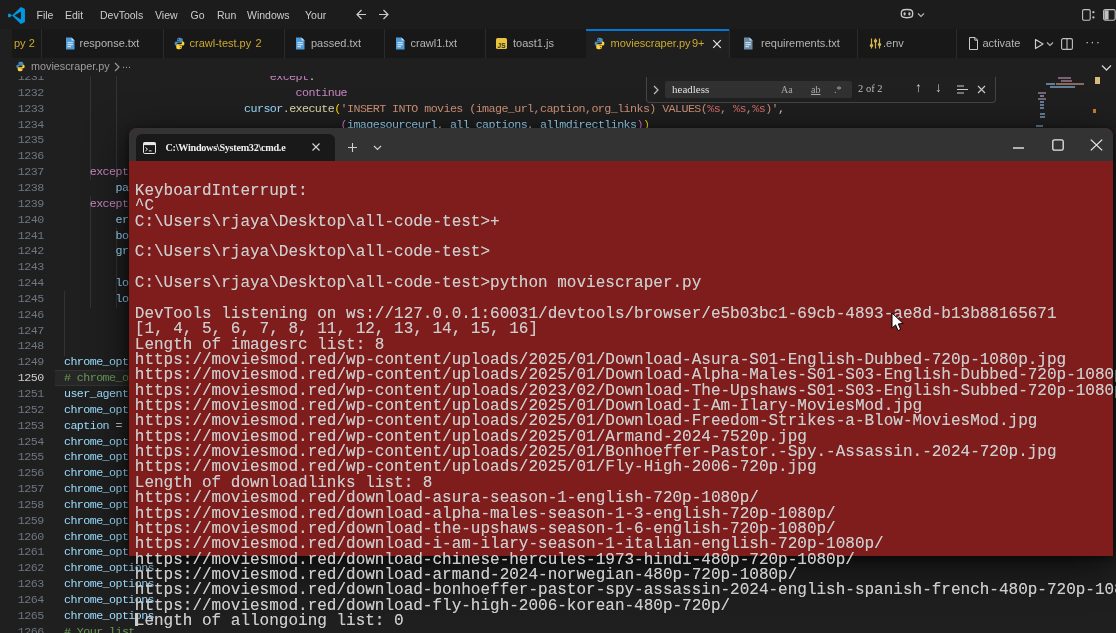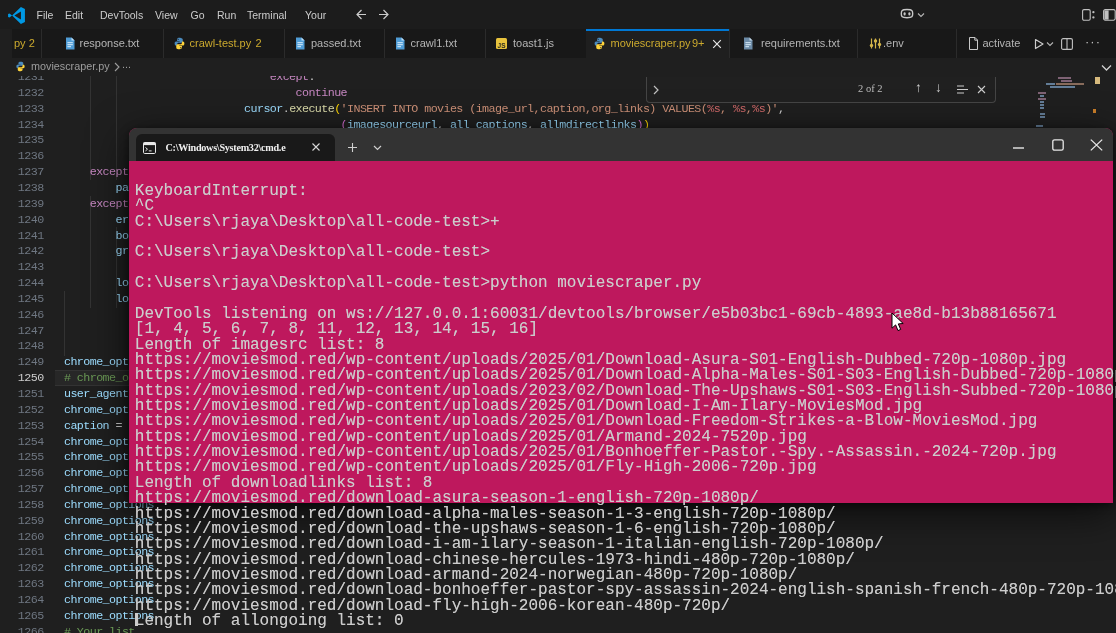--- a/index.html
+++ b/index.html
@@ -23,22 +23,22 @@
     font-family:"Liberation Mono", monospace; font-size:11.7px; letter-spacing:-0.582px; line-height:15.85px;
     color:#6e7681; white-space:pre; }
   #code { left:64px; top:70.1px;
     font-family:"Liberation Mono", monospace; font-size:11.7px; letter-spacing:-0.582px; line-height:15.85px;
     color:#cccccc; white-space:pre; }
   .guide { position:absolute; width:1px; background:rgba(255,255,255,0.09); }
   
   #find { z-index:6; left:646px; top:76.5px; width:350px; height:26px; background:#202020;
     border:1px solid #454545; border-top:none; border-radius:0 0 4px 4px; }
   
-  #term { z-index:10; left:128.5px; top:128px; width:984.5px; height:375px;
-    border-radius:8px 8px 0 0; background:#be185d;
+  #term { z-index:10; left:128.5px; top:128px; width:984.5px; height:428px;
+    border-radius:8px 8px 0 0; background:#7f1d1d;
     box-shadow: 0 10px 40px rgba(0,0,0,0.65), 0 2px 8px rgba(0,0,0,0.5); }
   #termbar { position:absolute; left:0; top:0; width:100%; height:32.8px;
     background:#333333; border-radius:8px 8px 0 0; }
   #termtab { position:absolute; left:7.6px; top:6px; width:199px; height:26.8px;
     background:#191919; border-radius:6px 6px 0 0; }
   #termbody { position:absolute; left:6.3px; top:56px;
     font-family:"Liberation Mono", monospace; font-size:16px; line-height:15.355px;
     color:#cccccc; white-space:pre; text-shadow:0 0 0.5px rgba(204,204,204,0.6); }
 </style>
 </head>
@@ -48,21 +48,21 @@
     <svg class="abs" style="left:8px;top:6.5px" width="17" height="17" viewBox="0 0 100 100">
       <path fill="#0098e3" d="M99.6 12 L76 0.5 L24 49.9 L8.6 37.8 L0.5 41.8 L0.5 58.2 L8.6 62.2 L24 50.1 L76 99.5 L99.6 88 Z"></path>
       <path fill="#1c1c1c" d="M76 27 L37.5 50 L76 73 Z"></path>
     </svg>
     <span class="abs menu" style="left:36.5px">File</span>
     <span class="abs menu" style="left:65px">Edit</span>
     <span class="abs menu" style="left:100px">DevTools</span>
     <span class="abs menu" style="left:155px">View</span>
     <span class="abs menu" style="left:190.5px">Go</span>
     <span class="abs menu" style="left:217px">Run</span>
-    <span class="abs menu" style="left:247px">Terminal</span>
+    <span class="abs menu" style="left:247px">Windows</span>
     <span class="abs menu" style="left:305px">Your</span>
     <svg class="abs" style="left:354px;top:8px" width="14" height="13" viewBox="0 0 14 13">
       <path d="M7.5 2 L3 6.5 L7.5 11 M3 6.5 L12 6.5" stroke="#cccccc" stroke-width="1.2" fill="none"></path>
     </svg>
     <svg class="abs" style="left:377px;top:8px" width="14" height="13" viewBox="0 0 14 13">
       <path d="M6.5 2 L11 6.5 L6.5 11 M11 6.5 L2 6.5" stroke="#cccccc" stroke-width="1.2" fill="none"></path>
     </svg>
     <svg class="abs" style="left:899px;top:8px" width="16" height="14" viewBox="0 0 16 14">
       <path d="M3.2 2.6 C4.4 1.2 11.6 1.2 12.8 2.6 C14 3.8 14 7.6 12.8 8.8 C11.6 10 4.4 10 3.2 8.8 C2 7.6 2 3.8 3.2 2.6 Z" stroke="#c8c8c8" stroke-width="1.4" fill="none"></path>
       <rect x="4.6" y="4.2" width="2" height="3.4" rx="1" fill="#c8c8c8"></rect>
@@ -280,20 +280,26 @@
     <div class="abs" style="left:10px;top:42px;width:5px;height:1.8px;background:#7595b5"></div>
     <div class="abs" style="left:6px;top:51px;width:7px;height:1.8px;background:#7595b5"></div>
   </div>
   </div>
   <div class="abs" style="left:1095px;top:77px;width:4.5px;height:6.5px;background:#d7ba7d"></div>
   <div class="abs" style="left:1092.5px;top:108.5px;width:3.5px;height:4px;background:#ca7e29"></div>
   <div id="find" class="abs">
     <svg class="abs" style="left:5px;top:8px" width="8" height="10" viewBox="0 0 8 10">
       <path d="M2 1 L6 5 L2 9" stroke="#c0c0c0" stroke-width="1.2" fill="none"></path>
     </svg>
+    <div class="abs" style="left:18px;top:4px;width:187px;height:17.5px;background:#313131;border-radius:2px">
+      <span class="abs" style="left:7px;top:2.5px;font-size:11px;color:#e0e0e0">headless</span>
+      <span class="abs" style="left:116px;top:3px;font-size:10px;color:#aaaaaa">Aa</span>
+      <span class="abs" style="left:146px;top:3px;font-size:10px;color:#aaaaaa;text-decoration:underline">ab</span>
+      <span class="abs" style="left:169px;top:3px;font-size:10px;color:#aaaaaa">.*</span>
+    </div>
     <span class="abs" style="left:211px;top:6px;font-size:10.5px;color:#bbbbbb">2 of 2</span>
     <span class="abs" style="left:268px;top:3px;font-size:13.5px;color:#cccccc">↑</span>
     <span class="abs" style="left:288px;top:3px;font-size:13.5px;color:#cccccc">↓</span>
     <svg class="abs" style="left:309px;top:7px" width="13" height="12" viewBox="0 0 13 12">
       <path d="M1 2 H8 M1 5.5 H12 M1 9 H8" stroke="#cccccc" stroke-width="1.1" fill="none"></path>
     </svg>
     <svg class="abs" style="left:330px;top:8px" width="9" height="9" viewBox="0 0 9 9">
       <path d="M1 1 L8 8 M8 1 L1 8" stroke="#cccccc" stroke-width="1.1"></path>
     </svg>
   </div>

